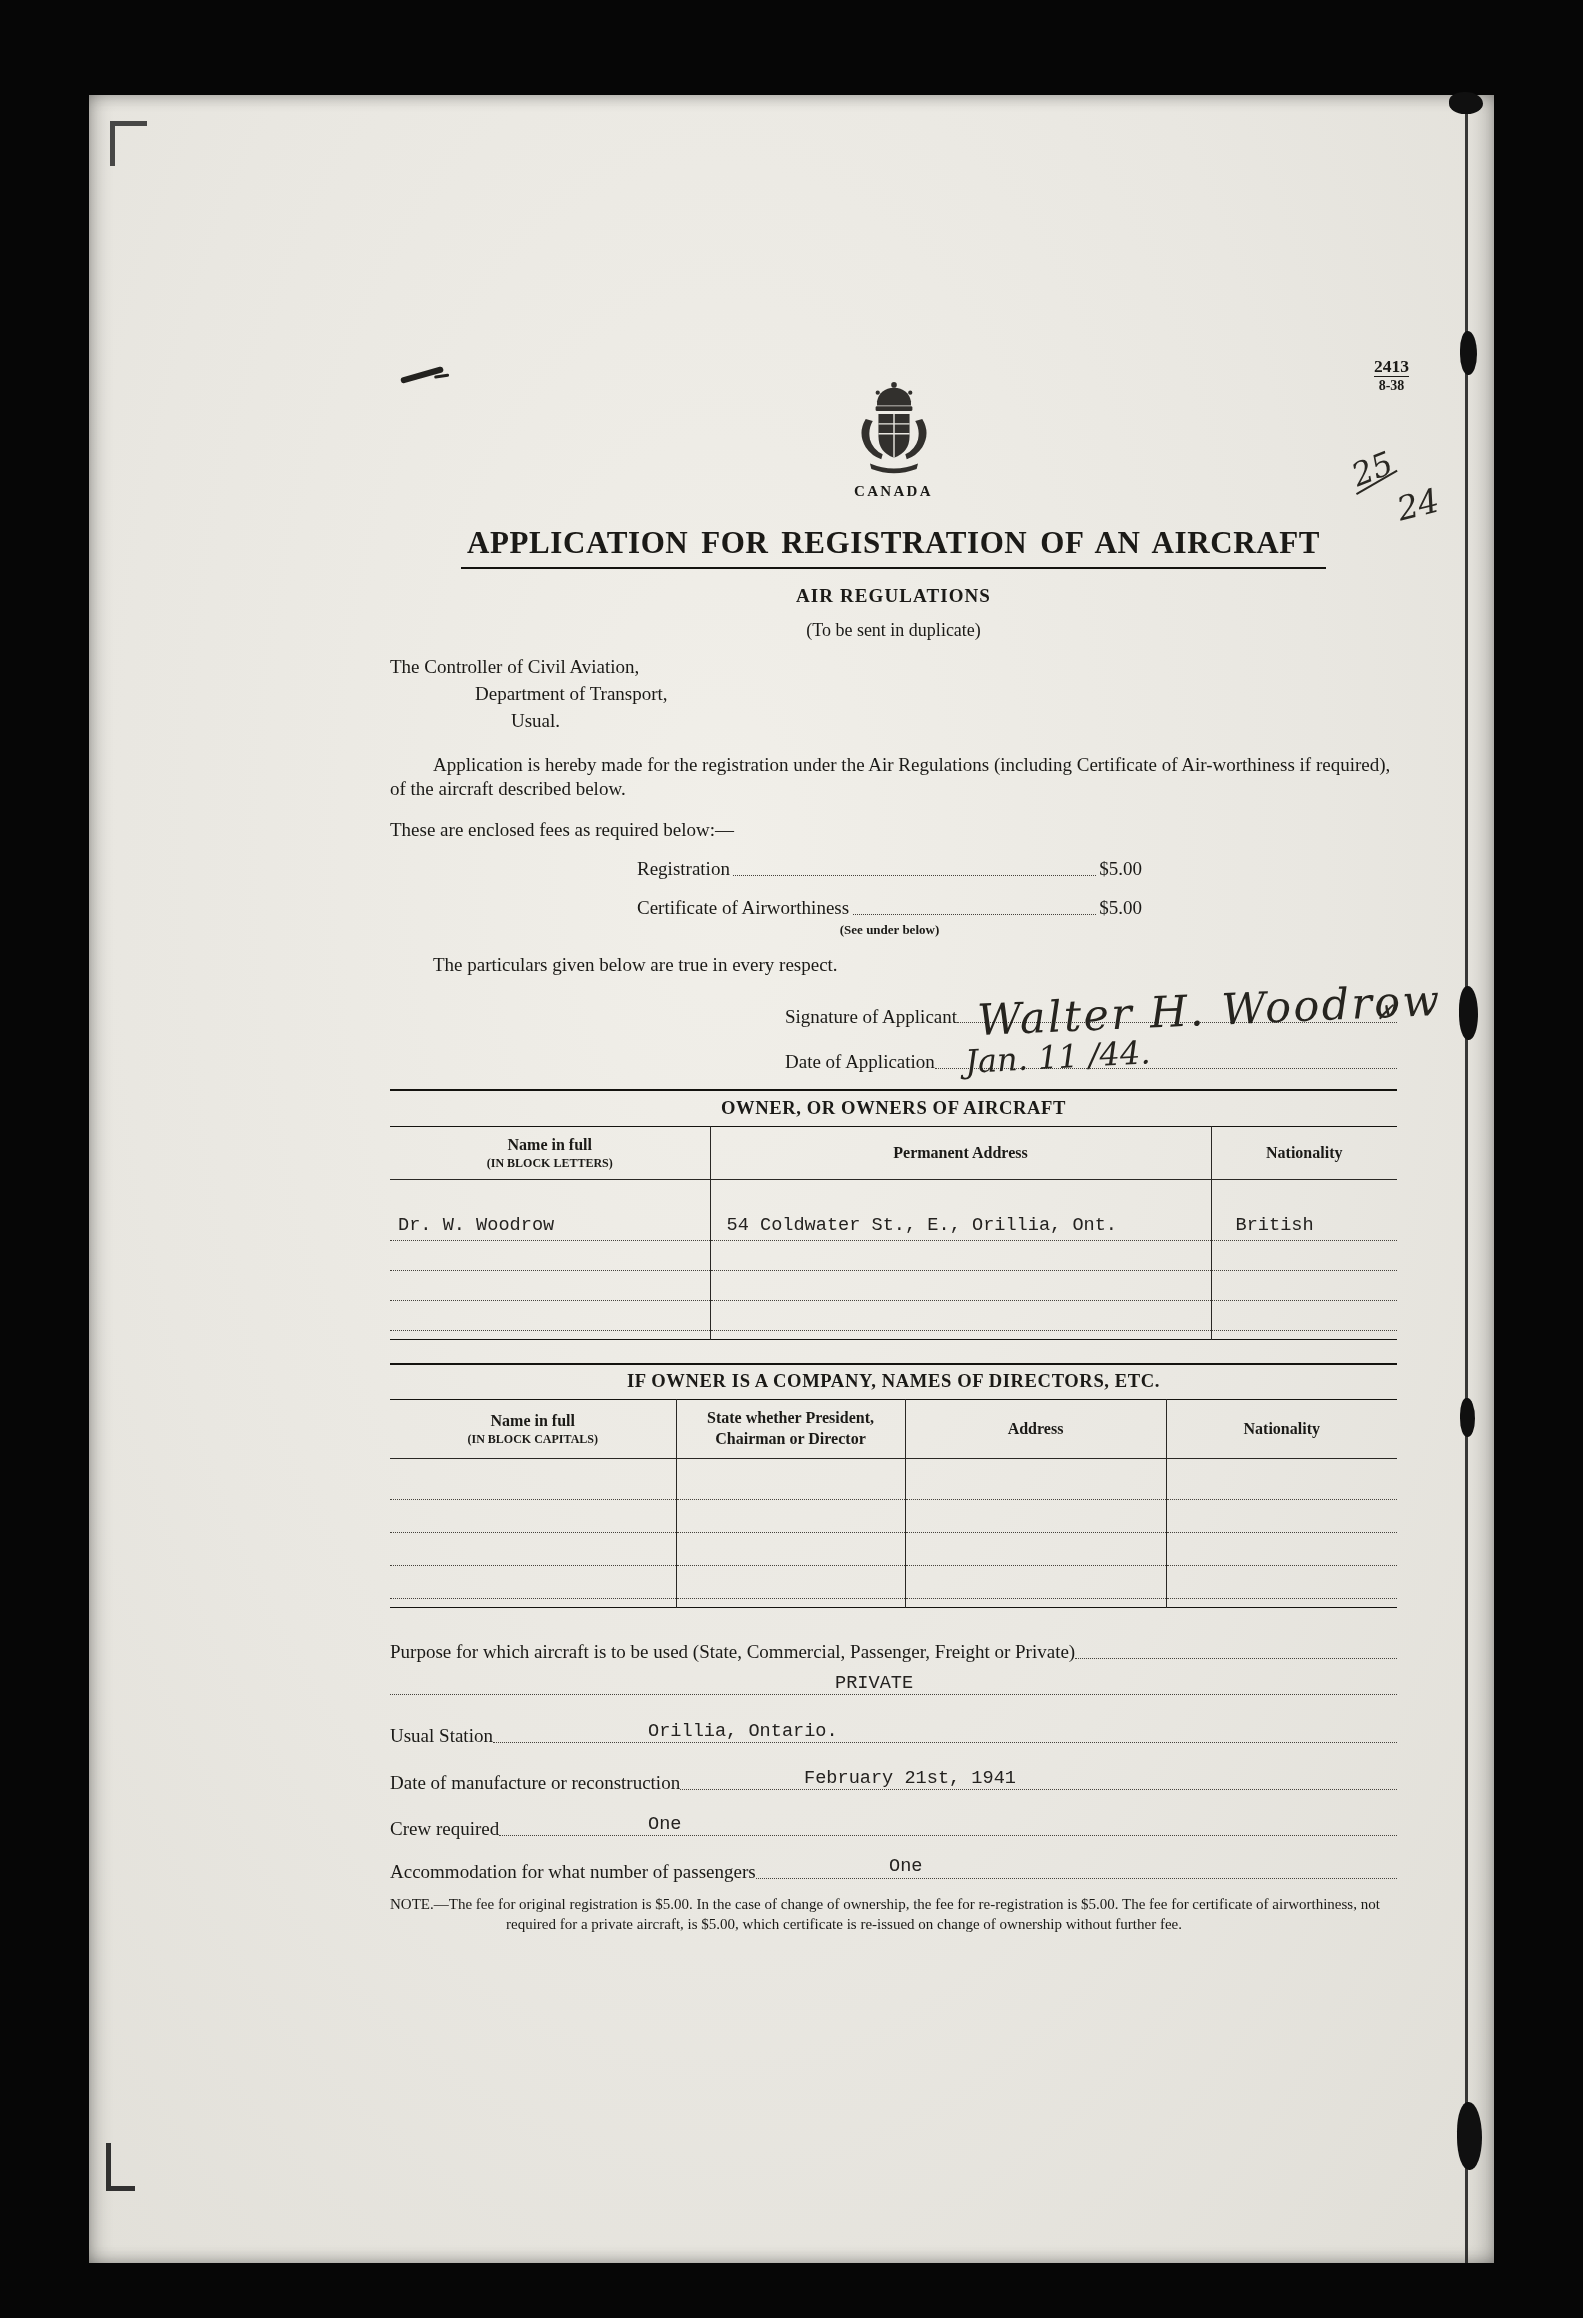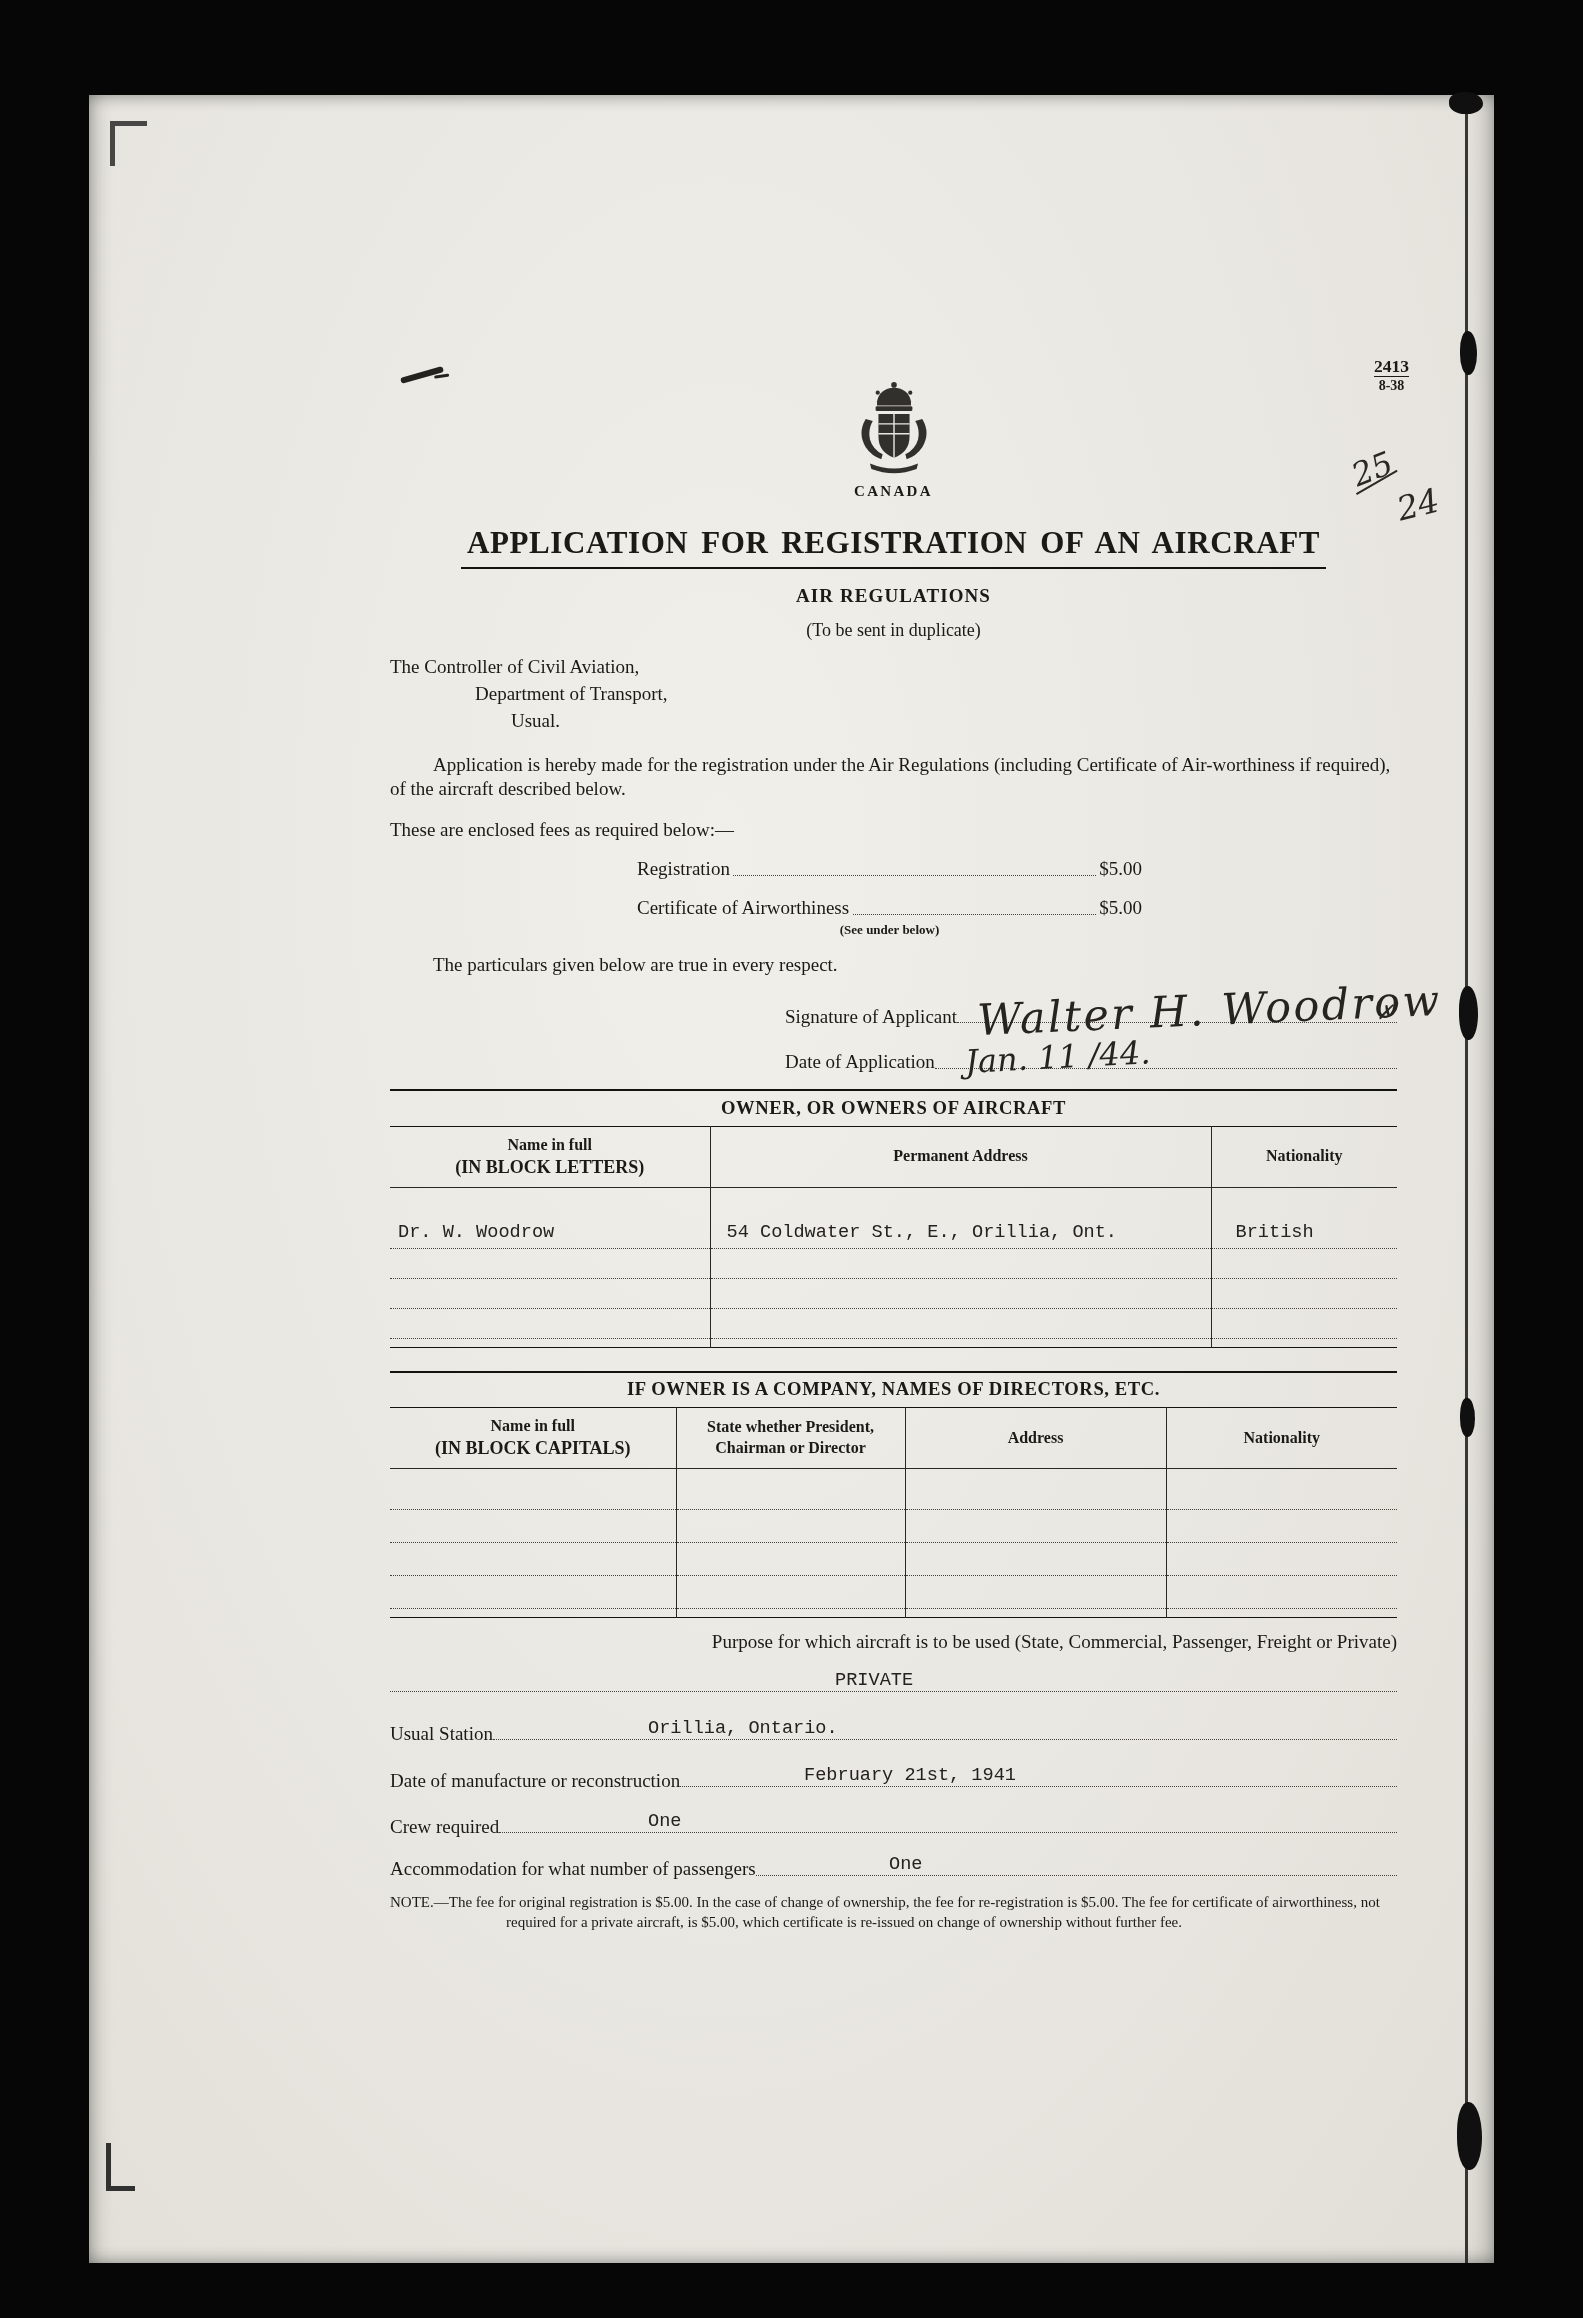--- a/index.html
+++ b/index.html
@@ -74,37 +74,37 @@
   .date-hand { left:180px; bottom:-2.3px; font-size:32px; transform:rotate(-3deg); }
   
   .rule { border-top:2.3px solid #14130f; margin-top:16px; }
   .rule2 { border-top:2.3px solid #14130f; margin-top:22.6px; }
   .sec-title { text-align:center; font-weight:bold; font-size:18.6px; letter-spacing:0.6px; margin-top:5.6px; }
   
   table { width:100%; border-collapse:collapse; table-layout:fixed; margin-top:6.8px;
           border-top:1.7px solid #14130f; border-bottom:1.7px solid #14130f; }
   th { font-weight:bold; font-size:16px; line-height:1.3; vertical-align:middle; text-align:center;
        padding:8px 3.4px; border-bottom:1.1px solid #2a2825; }
-  th .th-sub { font-size:18px; }
+  th .th-sub { font-size:12px; }
   th + th, td + td { border-left:1.1px solid #2a2825; }
   td { border-bottom:1.7px dotted #45423c; }
   tr.filled td { height:61px; vertical-align:bottom; padding:0 0 4.5px 8px;margin-top:48px; }
   td.typed, .typed { font-family:"Liberation Mono", monospace; font-size:18.6px; color:#242220; }
   tr.filled td:nth-child(2) { padding-left:16px; }
   tr.filled td:nth-child(3) { padding-left:24px; }
   tr.blank td { height:30px; }
   tr.blank2 td { height:33px; }
   tr.first-blank td { height:41px; }
   tr.spacer td { height:9px; border-bottom:none; }
   
   .entry-row { position:relative; display:flex; align-items:flex-end; height:29px; font-size:19px; }
   .entry-row .lbl { white-space:nowrap; line-height:1; padding-bottom:2.3px; }
   .entry-row .fill { flex:1; border-bottom:1.7px dotted #45423c; margin-bottom:4.5px; height:5.6px; }
   .entry-row .typed { position:absolute; bottom:5.6px; }
-  .m-purpose { margin-top:14px;flex-direction:column; }
+  .m-purpose { margin-top:27px; }
   .m-purpose-val { margin-top:6.8px; }
   .m-station { margin-top:19px; }
   .m-manu { margin-top:18px; }
   .m-crew { margin-top:17px; }
   .m-pass { margin-top:13.5px; }
   .note { margin-top:12.4px; font-size:15px; font-weight:normal; line-height:1.32;
           padding-left:116px; text-indent:-116px; }
 </style>
 </head>
 <body>

